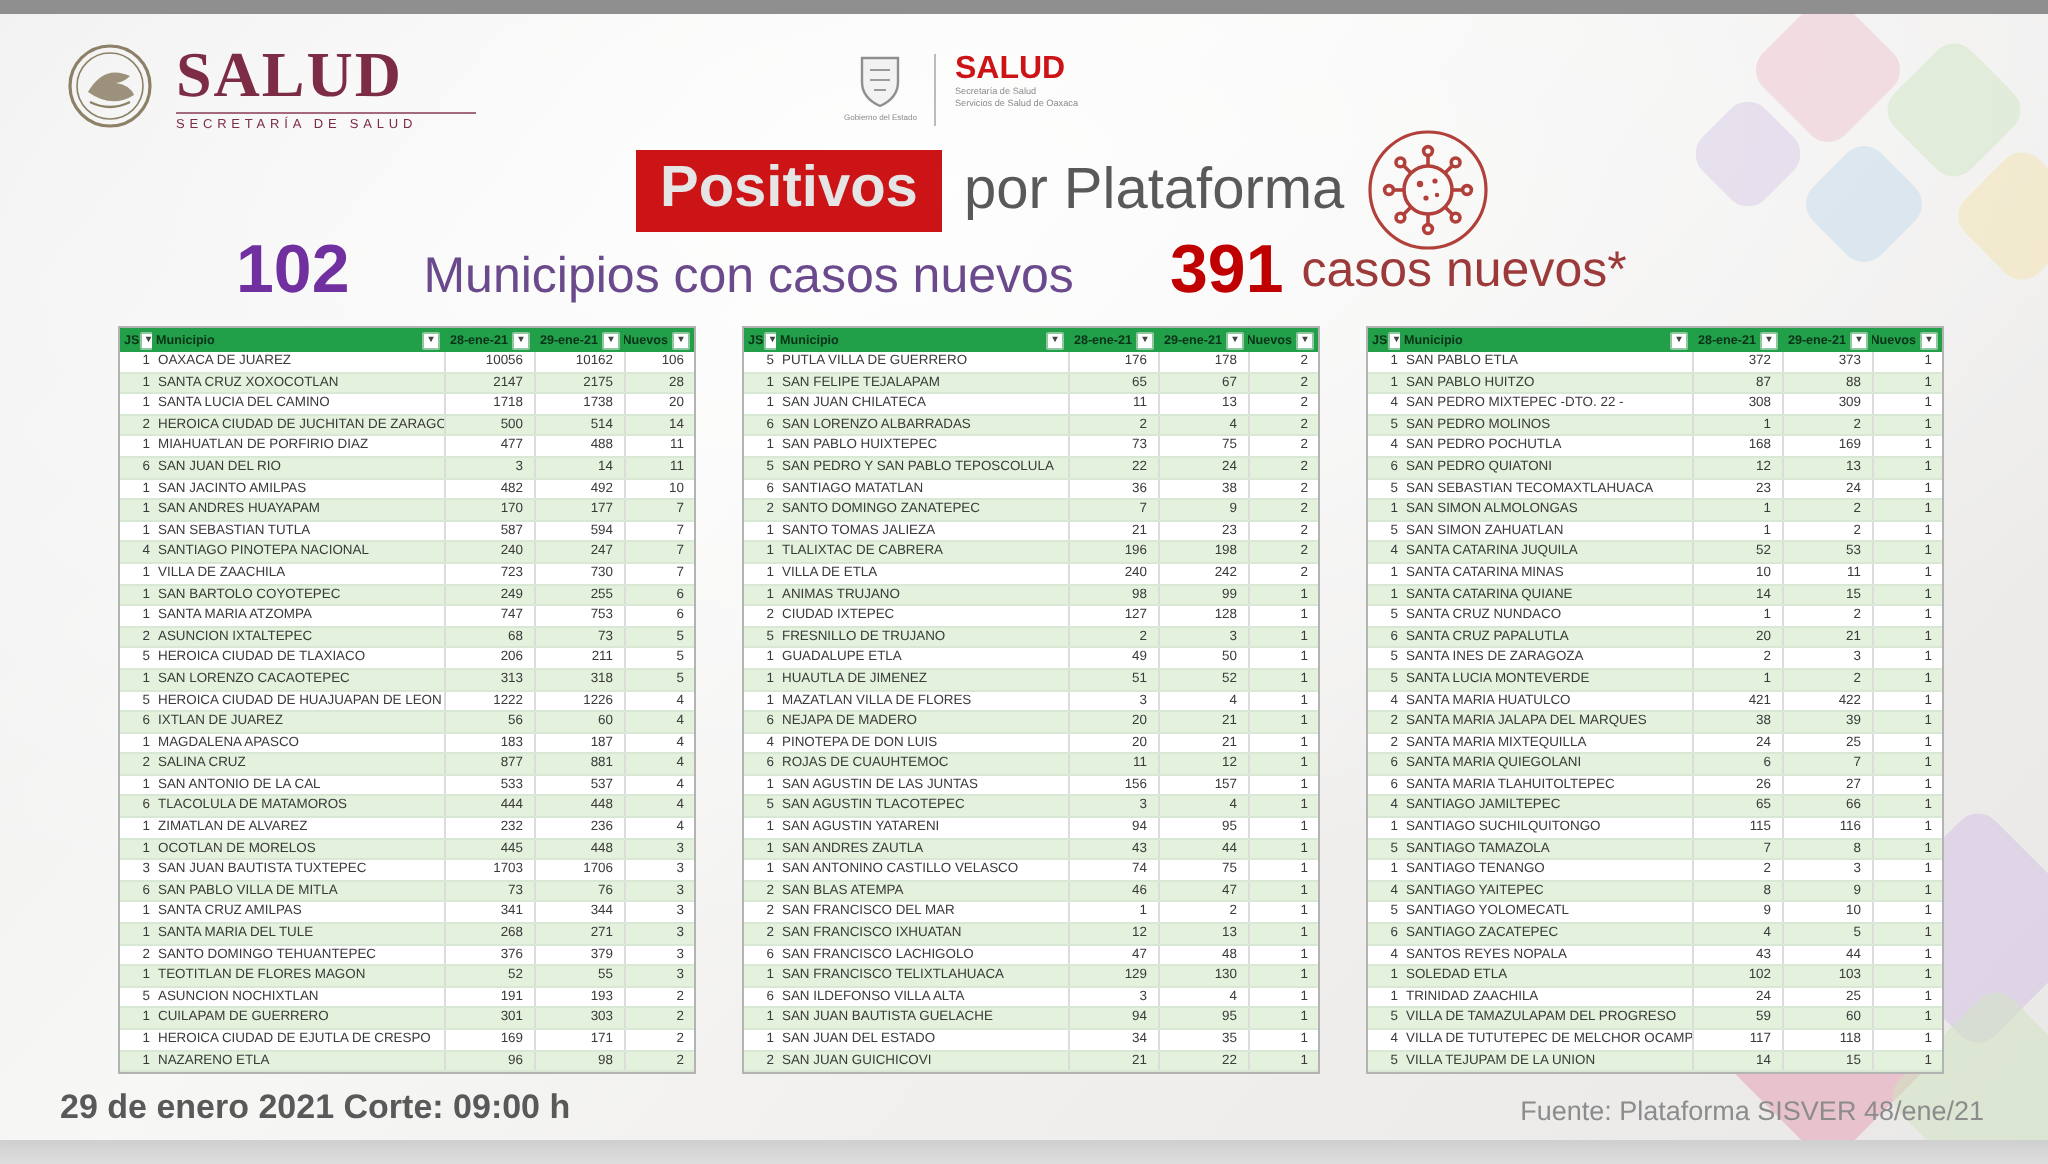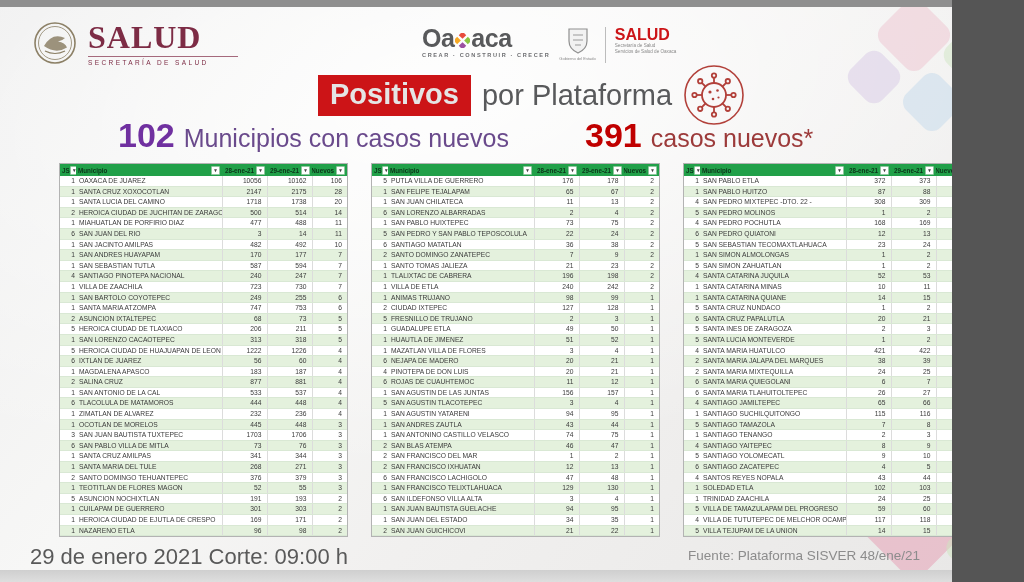--- a/index.html
+++ b/index.html
@@ -1,16 +1,16 @@
 <!DOCTYPE html>
 <html><head>
 <meta charset="utf-8">
 <style>
   html,body{margin:0;padding:0;background:#555;}
-  .canvas{position:relative;width:952px;height:582px;overflow:hidden;
+  .canvas{position:relative;width:1024px;height:582px;overflow:hidden;
     background:linear-gradient(130deg,#ededed 0%,#f7f7f6 35%,#f1f0ef 60%,#e9e8e7 100%);
     font-family:"Liberation Sans",sans-serif;}
   .swoosh{position:absolute;left:-180px;top:-260px;width:1500px;height:760px;
     background:radial-gradient(ellipse at 42% 45%,rgba(255,255,255,.85),rgba(255,255,255,0) 62%);
     transform:rotate(-7deg);pointer-events:none;}
   .top-strip{position:absolute;left:0;top:0;width:1024px;height:7px;background:#8f8f8f;}
   .bottom-strip{position:absolute;left:0;top:570px;width:1024px;height:12px;
     background:linear-gradient(#cfcfcf,#dedede);}
 
   
@@ -41,24 +41,24 @@
   
   .title-row{position:absolute;left:318px;top:64px;display:flex;align-items:center;gap:11px;}
   .title-box{background:#cc1417;color:#e5e5e5;font-weight:bold;font-size:29px;
     padding:3px 12px 5px 12px;}
   .title-rest{font-size:29px;color:#58595b;}
   .virus{width:62px;height:62px;}
 
   
   .stat{position:absolute;display:flex;align-items:baseline;gap:9px;white-space:nowrap;}
   .stat-munis{left:118px;top:116px;}
-  .stat-casos{left:585px;top:116px;}
+  .stat-casos{left:585px;top:116px;align-items:center;}
   .stat-val{font-size:34px;font-weight:bold;}
   .stat-munis .stat-val{color:#7030a0;}
-  .stat-munis .stat-lbl{color:#6a4a8c;}
+  .stat-munis .stat-lbl{color:#6a4a8c;margin-left:28px;}
   .stat-casos .stat-val{color:#c00000;}
   .stat-casos .stat-lbl{color:#9c3a3a;}
   .stat-lbl{font-size:25px;}
 
   
   .table-wrap{position:absolute;top:164px;}
   .t1{left:60px;} .t2{left:372px;} .t3{left:684px;}
   .muni-table{border-collapse:collapse;table-layout:fixed;width:287px;background:#fff;
     box-shadow:0 0 0 1px #b3b3b3;}
   .w-js{width:16px;} .w-mun{width:146px;} .w-d{width:45px;} .w-nv{width:35px;}
@@ -71,21 +71,21 @@
     border-radius:1px;font-size:5px;line-height:6px;text-align:center;color:#444;flex:0 0 7px;}
   .muni-table td{height:9.6px;line-height:9.6px;font-size:6.7px;color:#3a3a3a;
     padding:0 3px;overflow:hidden;white-space:nowrap;
     border-bottom:1px solid rgba(170,205,160,.45);}
   .muni-table tbody tr:nth-child(even) td{background:#e4f1dd;}
   .muni-table td.c0{text-align:right;padding:0 1px 0 0;}
   .muni-table td.c2,.muni-table td.c3,.muni-table td.c4{text-align:right;
     border-left:1px solid #dcdcdc;padding-right:5px;}
 
   
-  .footer-left{position:absolute;left:30px;top:544px;font-size:22px;font-weight:normal;color:#595959;}
+  .footer-left{position:absolute;left:30px;top:544px;font-size:17px;font-weight:bold;color:#595959;}
   .footer-right{position:absolute;right:32px;top:548px;font-size:13.5px;color:#8c8c8c;}
 </style>
 </head>
 <body>
 
 <div class="canvas">
   <div class="swoosh"></div>
 
   <div class="decor" style="left:885px;top:6px;width:58px;height:58px;background:#eec3cf;opacity:.5;"></div>
   <div class="decor" style="left:950px;top:28px;width:54px;height:54px;background:#cfe6c3;opacity:.5;"></div>
@@ -109,33 +109,20 @@
       <path d="M12 26 q8 -14 21 -8 q-3 3 -7 3.5 q7 1 9 6 q-11 7 -23 -1.5 z" fill="#8c8066" opacity=".85"></path>
       <path d="M13 31 q10 5 20 0" fill="none" stroke="#8c8066" stroke-width="1.2"></path>
     </svg>
     <div class="fed-text">
       <div class="fed-word">SALUD</div>
       <div class="fed-sub">SECRETARÍA DE SALUD</div>
     </div>
   </div>
 
   <div class="oax-block">
-    <div>
-      <div class="oax-word">
-        <span>Oa</span>
-        <svg class="oax-pin" viewBox="0 0 16 16">
-          <rect x="5.2" y="-0.5" width="5.6" height="5.6" transform="rotate(45 8 2.3)" fill="#e84c3d"></rect>
-          <rect x="10.9" y="5.2" width="5.6" height="5.6" transform="rotate(45 13.7 8)" fill="#8cc63f"></rect>
-          <rect x="5.2" y="10.9" width="5.6" height="5.6" transform="rotate(45 8 13.7)" fill="#9b51a0"></rect>
-          <rect x="-0.5" y="5.2" width="5.6" height="5.6" transform="rotate(45 2.3 8)" fill="#f7a823"></rect>
-        </svg>
-        <span>aca</span>
-      </div>
-      <div class="oax-tag">CREAR · CONSTRUIR · CRECER</div>
-    </div>
     <div class="crest-col">
       <svg width="24" height="28" viewBox="0 0 24 28">
         <path d="M3 2 h18 v12 q0 8 -9 12 q-9 -4 -9 -12 z" fill="#f2f2f2" stroke="#8f8f8f" stroke-width="1.2"></path>
         <path d="M7 8 h10 M7 13 h10 M9 18 h6" stroke="#9a9a9a" stroke-width="1"></path>
       </svg>
       <div class="crest-cap">Gobierno del Estado</div>
     </div>
     <div class="oax-div"></div>
     <div class="st-salud">
       <div class="st-salud-word">SALUD</div>

